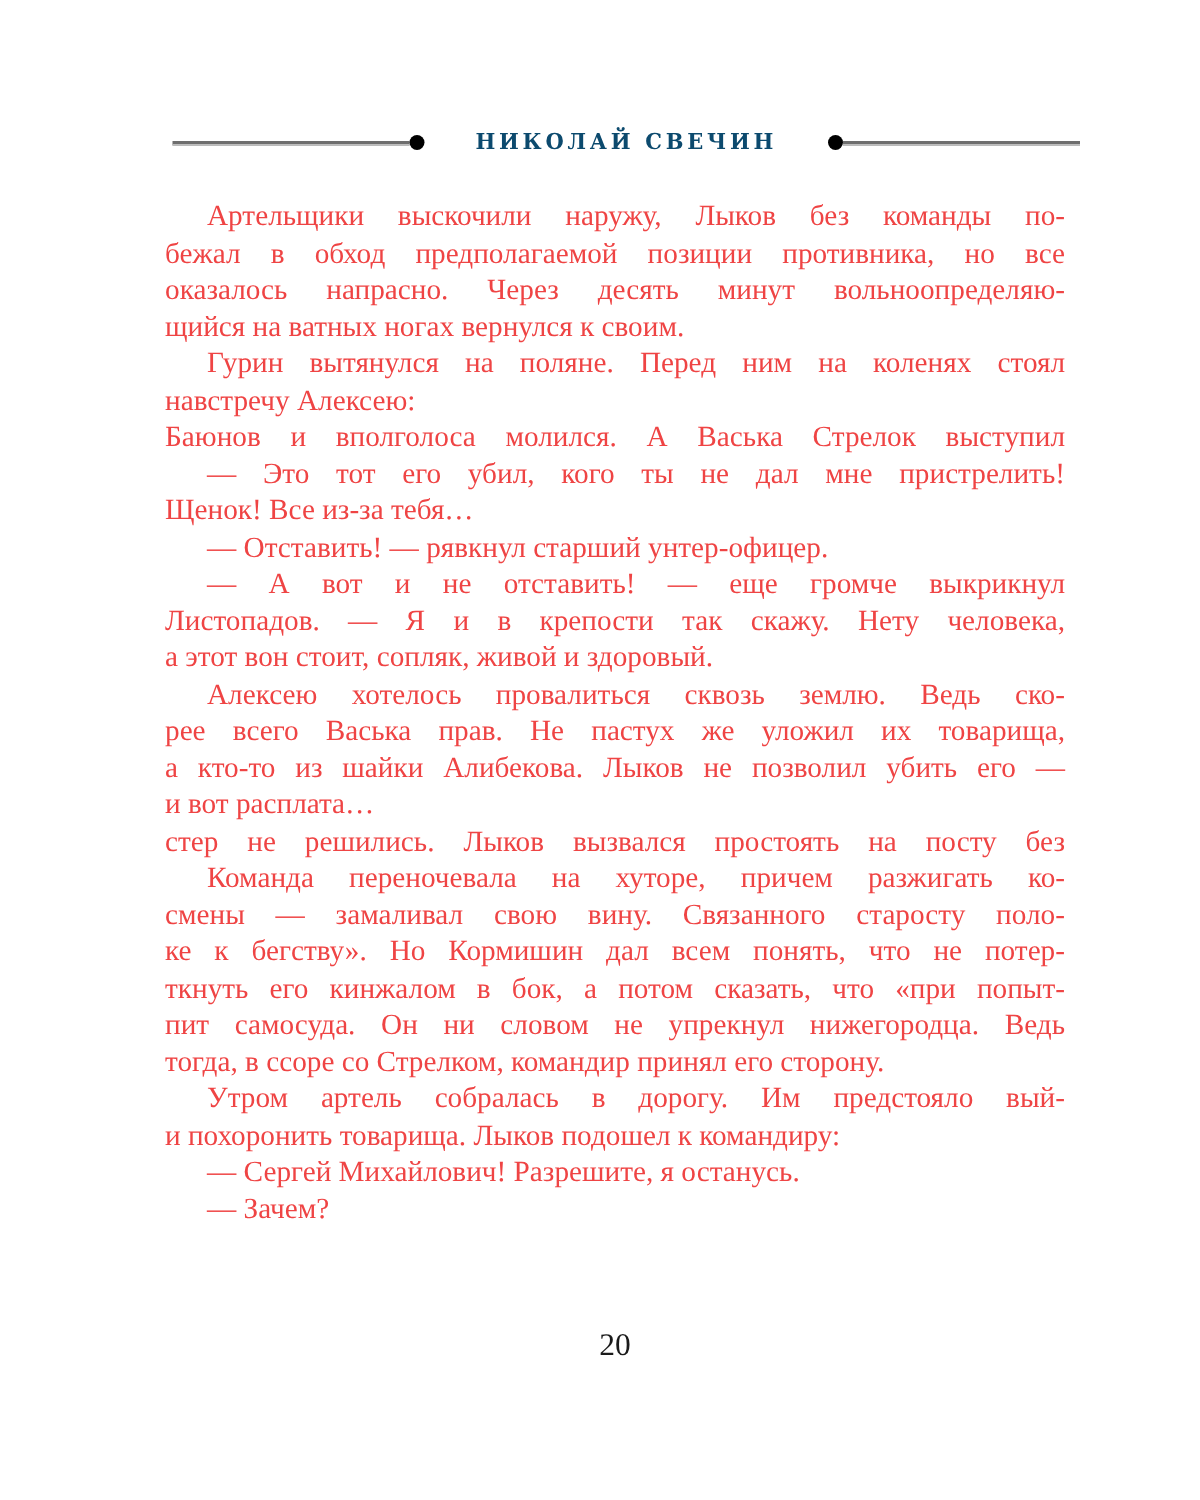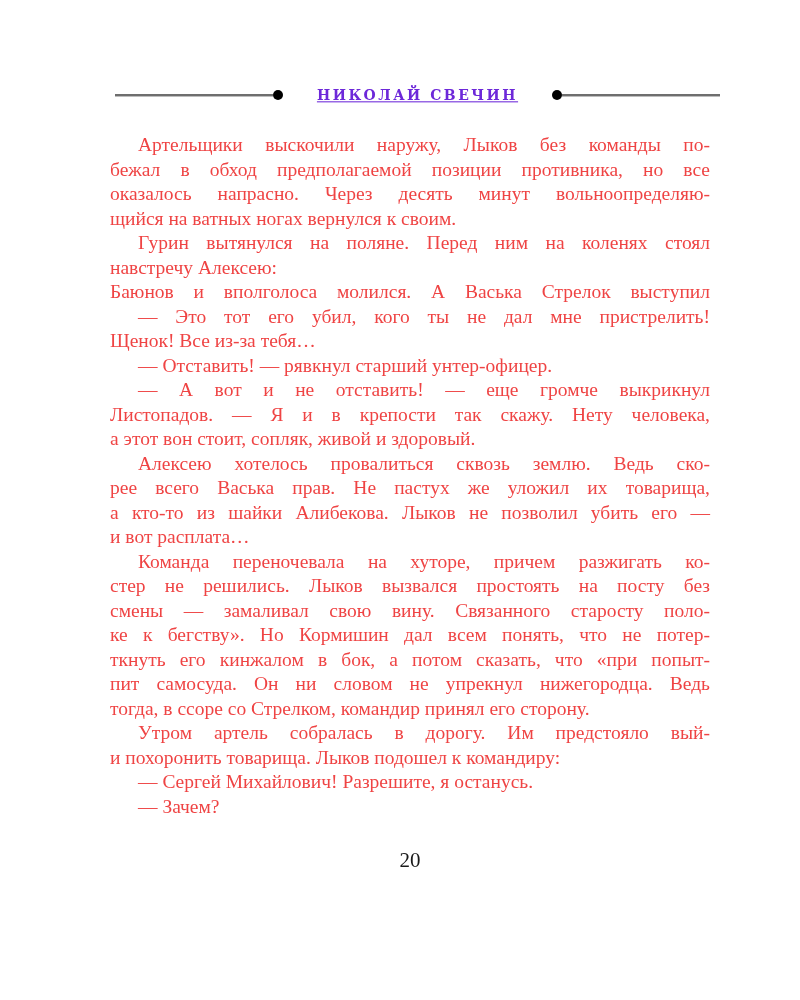--- a/index.html
+++ b/index.html
@@ -40,23 +40,22 @@
     flex: 0 0 auto;
   }
   .header-author {
     flex: 0 0 auto;
     margin: 0 34px;
     font-family: "DejaVu Serif", serif;
     font-weight: bold;
     font-size: 14px;
     letter-spacing: 2.5px;
     transform: scaleY(1.05);
-    color: #6d28d9;
+    color: #0c4a6e;
     white-space: nowrap;
-    text-decoration: underline;
   }
 
   
   .page-body {
     position: absolute;
     left: 110px;
     top: 133px;
     width: 600px;
     font-family: "Liberation Serif", "DejaVu Serif", serif;
     font-size: 19.5px;
@@ -76,21 +75,21 @@
     text-align-last: left;
   }
   .line.first {
     text-indent: 28px;
   }
 
   
   .page-footer {
     position: absolute;
     left: 110px;
-    top: 848px;
+    top: 884px;
     width: 600px;
     text-align: center;
   }
   .page-number {
     font-family: "Liberation Serif", "DejaVu Serif", serif;
     font-size: 21px;
     color: #1a1a1a;
   }
 </style>
 </head>
@@ -130,22 +129,22 @@
         <div class="line">Листопадов. — Я и в крепости так скажу. Нету человека,</div>
         <div class="line last">а этот вон стоит, сопляк, живой и здоровый.</div>
       </div>
       <div class="paragraph">
         <div class="line first">Алексею хотелось провалиться сквозь землю. Ведь ско-</div>
         <div class="line">рее всего Васька прав. Не пастух же уложил их товарища,</div>
         <div class="line">а кто-то из шайки Алибекова. Лыков не позволил убить его —</div>
         <div class="line last">и вот расплата…</div>
       </div>
       <div class="paragraph">
+        <div class="line">стер не решились. Лыков вызвался простоять на посту без</div>
         <div class="line first">Команда переночевала на хуторе, причем разжигать ко-</div>
-        <div class="line">стер не решились. Лыков вызвался простоять на посту без</div>
         <div class="line">смены — замаливал свою вину. Связанного старосту поло-</div>
         <div class="line">ке к бегству». Но Кормишин дал всем понять, что не потер-</div>
         <div class="line">ткнуть его кинжалом в бок, а потом сказать, что «при попыт-</div>
         <div class="line">пит самосуда. Он ни словом не упрекнул нижегородца. Ведь</div>
         <div class="line last">тогда, в ссоре со Стрелком, командир принял его сторону.</div>
       </div>
       <div class="paragraph">
         <div class="line first">Утром артель собралась в дорогу. Им предстояло вый-</div>
         <div class="line last">и похоронить товарища. Лыков подошел к командиру:</div>
       </div>

